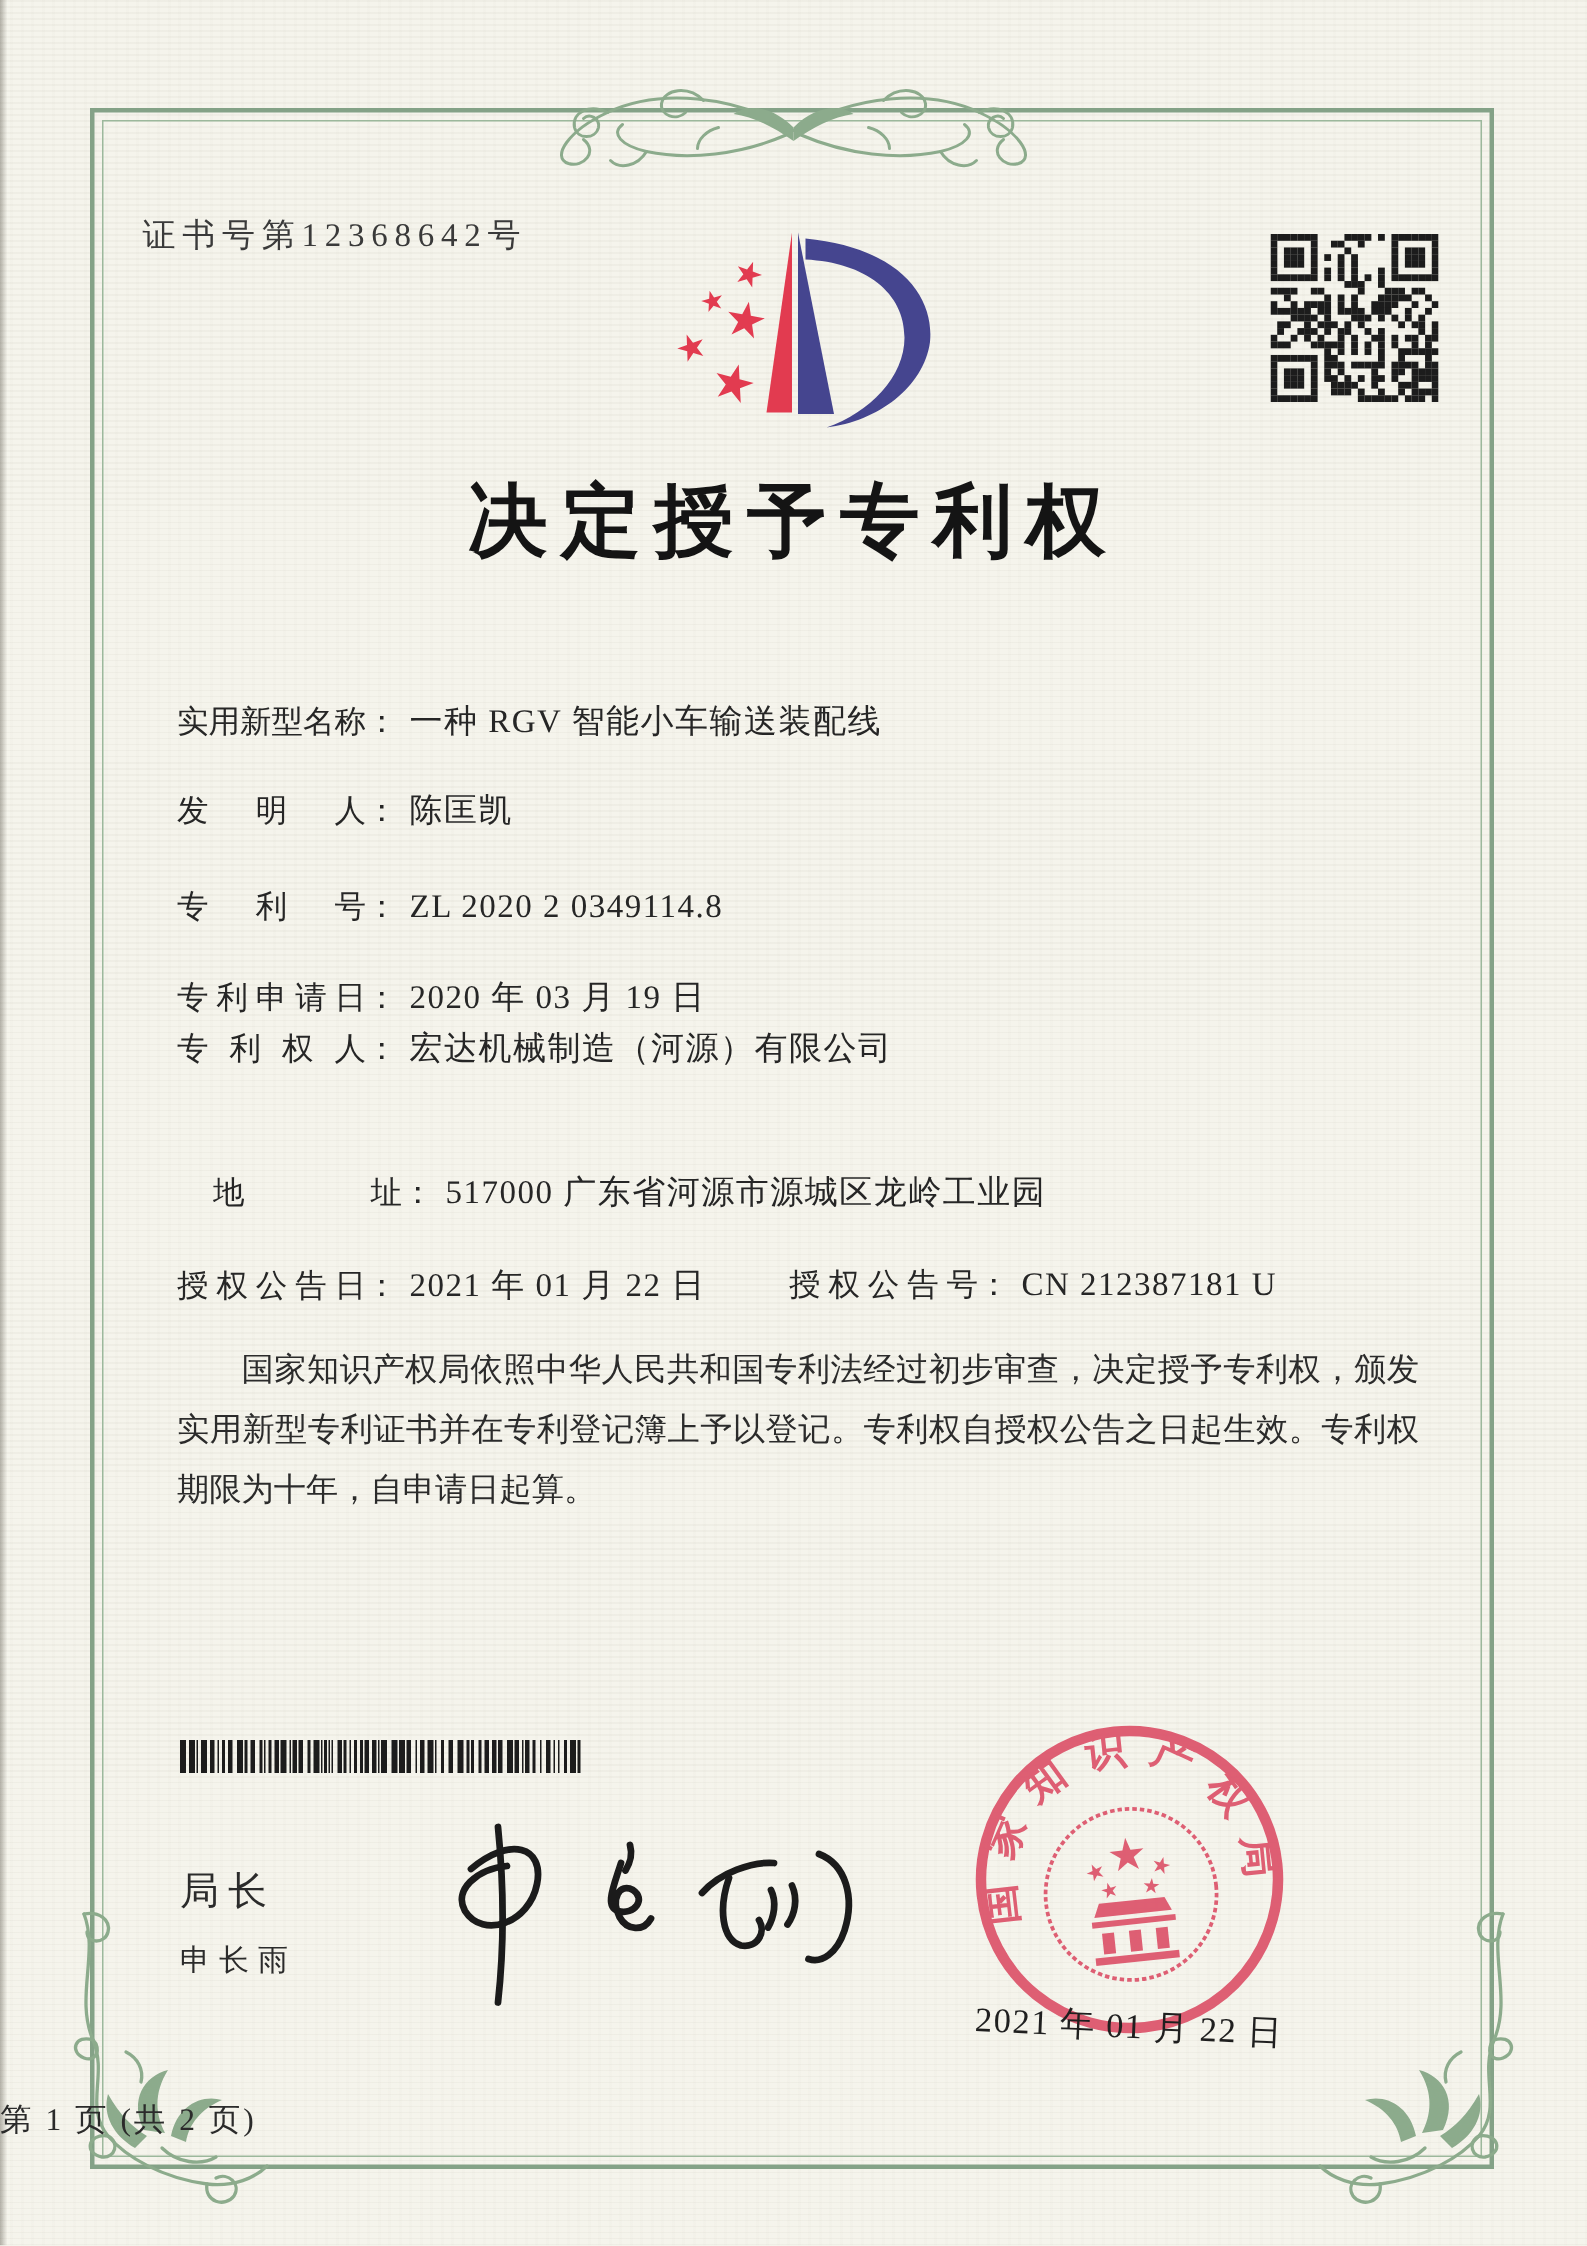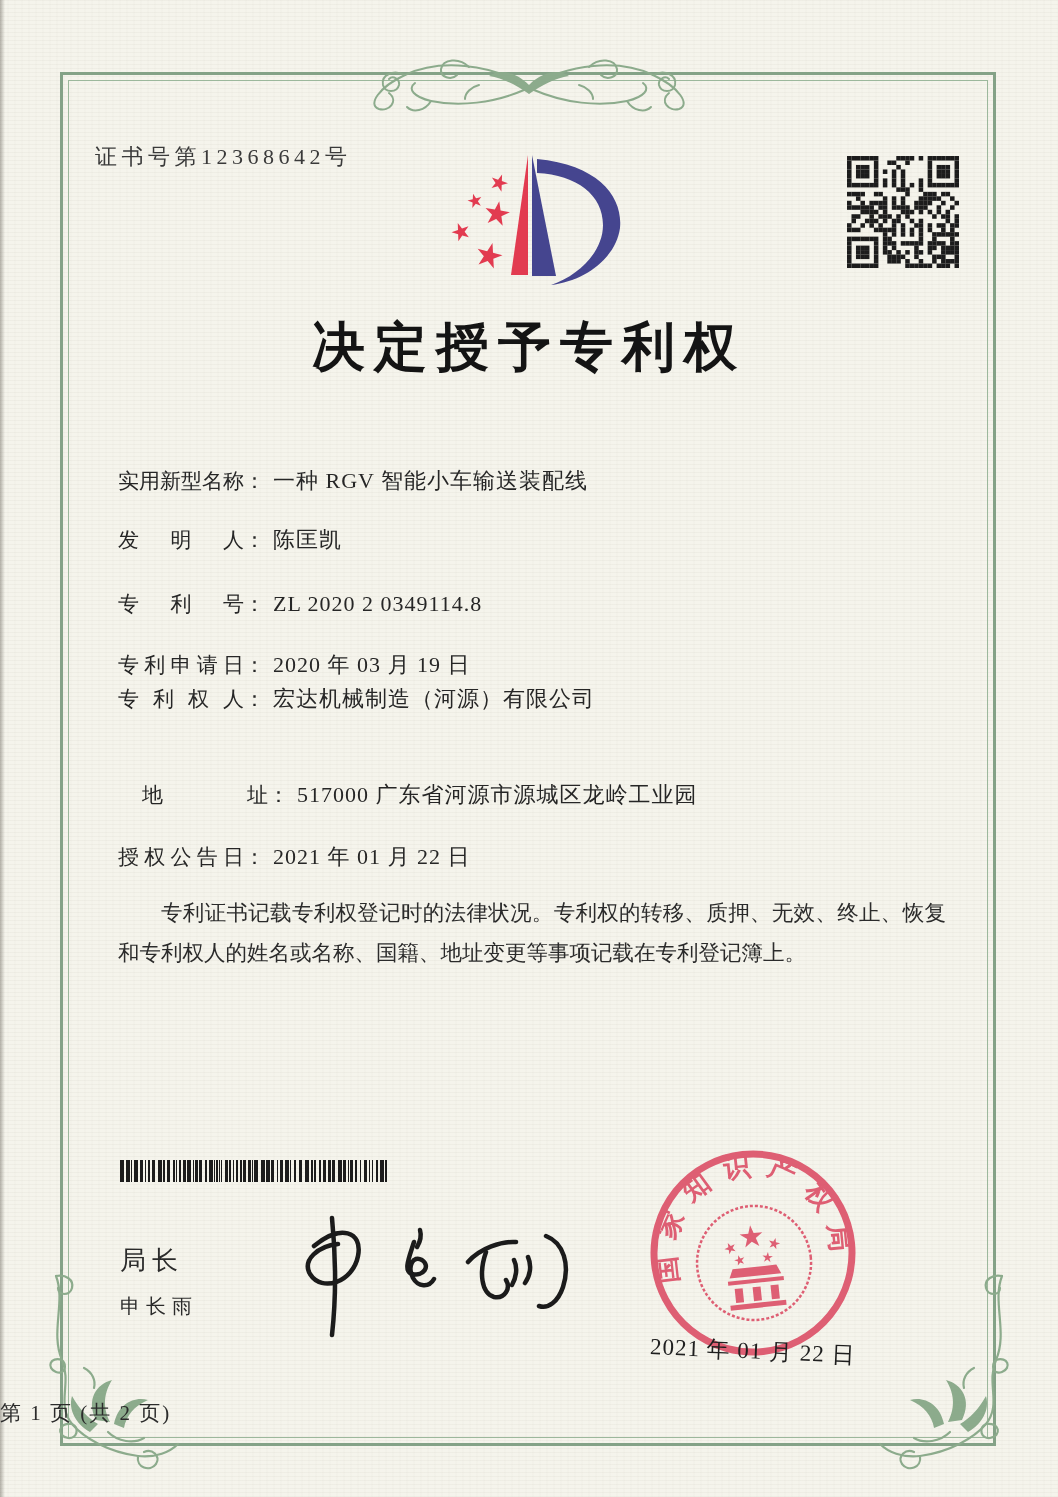--- a/index.html
+++ b/index.html
@@ -442,24 +442,27 @@
   <span class="flabel">专利申请日</span><span class="fcolon">：</span><span class="fvalue">2020 年 03 月 19 日</span>
 </div>
 <div class="abs frow" style="top:684px;">
   <span class="flabel">专利权人</span><span class="fcolon">：</span><span class="fvalue">宏达机械制造（河源）有限公司</span>
 </div>
 <div class="abs frow" style="top:780px;margin-left:24px;">
   <span class="flabel">地址</span><span class="fcolon">：</span><span class="fvalue">517000 广东省河源市源城区龙岭工业园</span>
 </div>
 <div class="abs frow" style="top:842px;">
   <span class="flabel">授权公告日</span><span class="fcolon">：</span><span class="fvalue">2021 年 01 月 22 日</span>
+  <span class="group2">
+    <span class="flabel">授权公告号</span><span class="fcolon">：</span><span class="fvalue">CN 212387181 U</span>
+  </span>
 </div>
 
 <div class="abs body-text">
-  <p>专利证书记载专利权登记时的法律状况。专利权的转移、质押、无效、终止、恢复和专利权人的姓名或名称、国籍、地址变更等事项记载在专利登记簿上。</p>
+  <p>国家知识产权局依照中华人民共和国专利法经过初步审查，决定授予专利权，颁发实用新型专利证书并在专利登记簿上予以登记。专利权自授权公告之日起生效。专利权期限为十年，自申请日起算。</p>
 </div>
 
 <svg id="barcode" class="abs barcode" width="272" height="22" viewBox="0 0 272 22">
     <rect x="0" y="0" width="4" height="22" fill="#1c1c1c"></rect>
     <rect x="6" y="0" width="4" height="22" fill="#1c1c1c"></rect>
     <rect x="11" y="0" width="1" height="22" fill="#1c1c1c"></rect>
     <rect x="14" y="0" width="4" height="22" fill="#1c1c1c"></rect>
     <rect x="20" y="0" width="3" height="22" fill="#1c1c1c"></rect>
     <rect x="25" y="0" width="1" height="22" fill="#1c1c1c"></rect>
     <rect x="28" y="0" width="2" height="22" fill="#1c1c1c"></rect>

